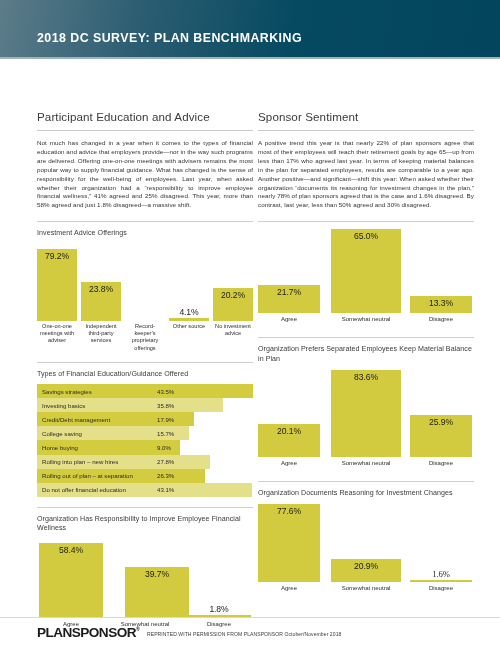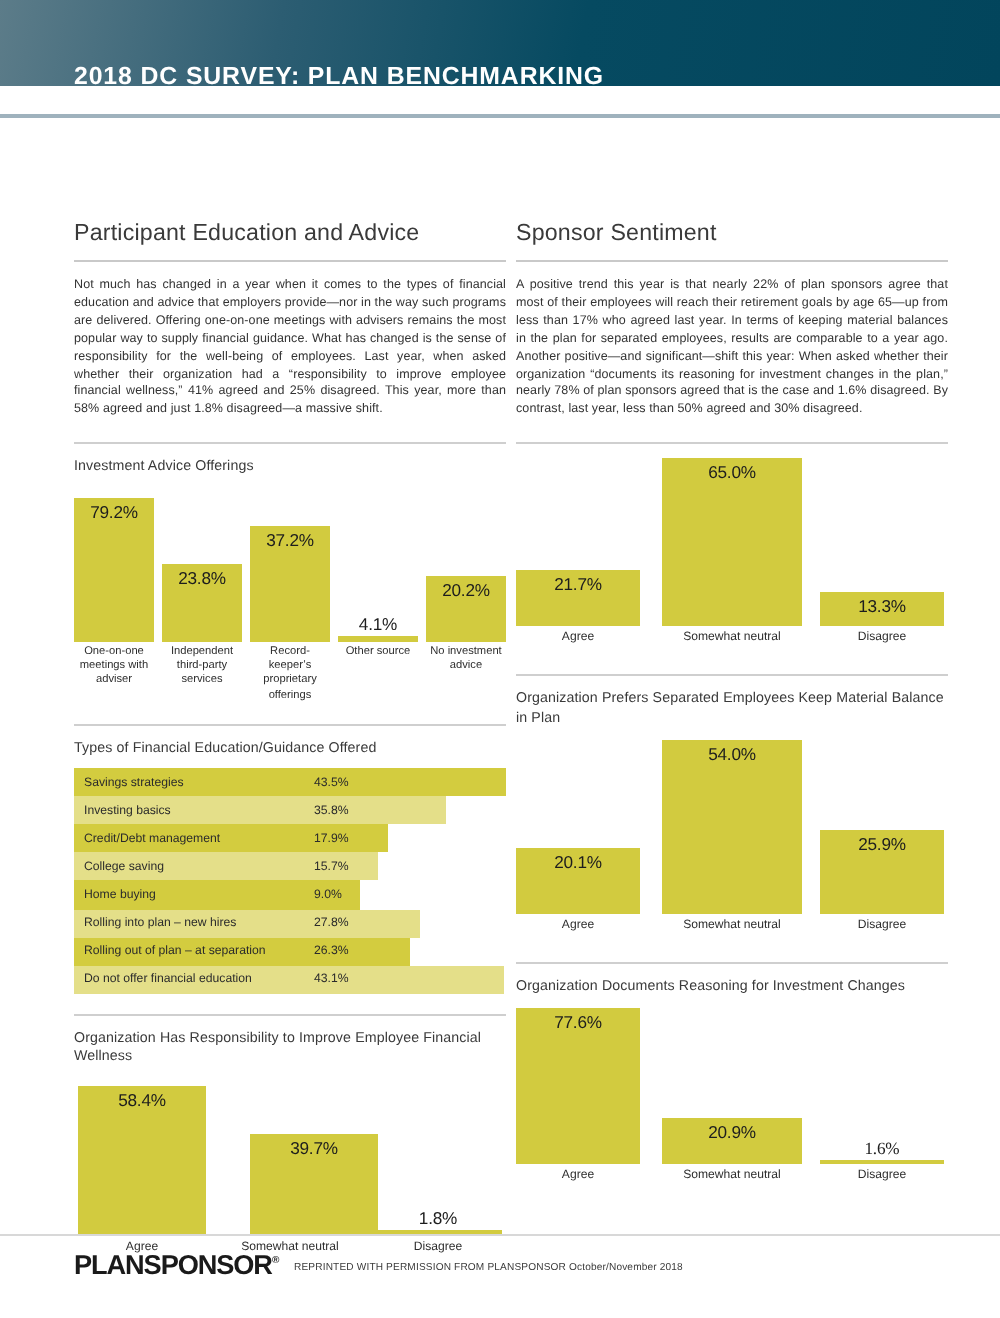--- a/index.html
+++ b/index.html
@@ -6,21 +6,21 @@
   body{
     width:500px;height:659px;background:#ffffff;
     font-family:"Liberation Sans", sans-serif;
     color:#2b2b2b;-webkit-font-smoothing:antialiased;
     overflow:hidden;position:relative;
   }
   .page{width:500px;height:659px;position:relative;box-sizing:border-box;}
 
   
   .header{
-    position:absolute;left:0;top:0;width:500px;height:43px;
+    position:absolute;left:0;top:0;width:500px;height:59px;
     background:linear-gradient(100deg,#5c7c89 0%,#2c5d72 28%,#064a61 58%,#02455c 100%);
   }
   .header-rule{
     position:absolute;left:0;top:57px;width:500px;height:2px;
     background:#9fb2bd;
   }
   .header-title{
     position:absolute;left:37px;top:31px;
     font-size:12.4px;font-weight:bold;color:#ffffff;letter-spacing:.45px;
   }
@@ -127,25 +127,20 @@
       <div class="chart-title">Investment Advice Offerings</div>
       <div class="vbars" style="height:78px;">
         <div class="vgroup" style="left:0px;width:40px;">
           <div class="vbar" style="height:72px;">
             <span class="vbar-val">79.2%</span>
           </div>
         </div>
         <div class="vgroup" style="left:44px;width:40px;">
           <div class="vbar" style="height:39px;">
             <span class="vbar-val">23.8%</span>
-          </div>
-        </div>
-        <div class="vgroup" style="left:88px;width:40px;">
-          <div class="vbar" style="height:58px;">
-            <span class="vbar-val">37.2%</span>
           </div>
         </div>
         <div class="vgroup" style="left:132px;width:40px;">
           <span class="vbar-val-out">4.1%</span>
           <div class="vbar" style="height:3px;"></div>
         </div>
         <div class="vgroup" style="left:176px;width:40px;">
           <div class="vbar" style="height:33px;">
             <span class="vbar-val">20.2%</span>
           </div>
@@ -269,21 +264,21 @@
       <div class="chart-rule"></div>
       <div class="chart-title" style="margin-bottom:6px;">Organization Prefers Separated Employees Keep Material Balance in Plan</div>
       <div class="vbars" style="height:87px;">
         <div class="vgroup" style="left:0px;width:62px;">
           <div class="vbar" style="height:33px;">
             <span class="vbar-val">20.1%</span>
           </div>
         </div>
         <div class="vgroup" style="left:73px;width:70px;">
           <div class="vbar" style="height:87px;">
-            <span class="vbar-val">54.0%</span>
+            <span class="vbar-val">83.6%</span>
           </div>
         </div>
         <div class="vgroup" style="left:152px;width:62px;">
           <div class="vbar" style="height:42px;">
             <span class="vbar-val">25.9%</span>
           </div>
         </div>
       </div>
       <div class="vlabels" style="height:12px;">
         <div class="vlabel vlabel-3" style="left:0px;width:62px;">Agree</div>

